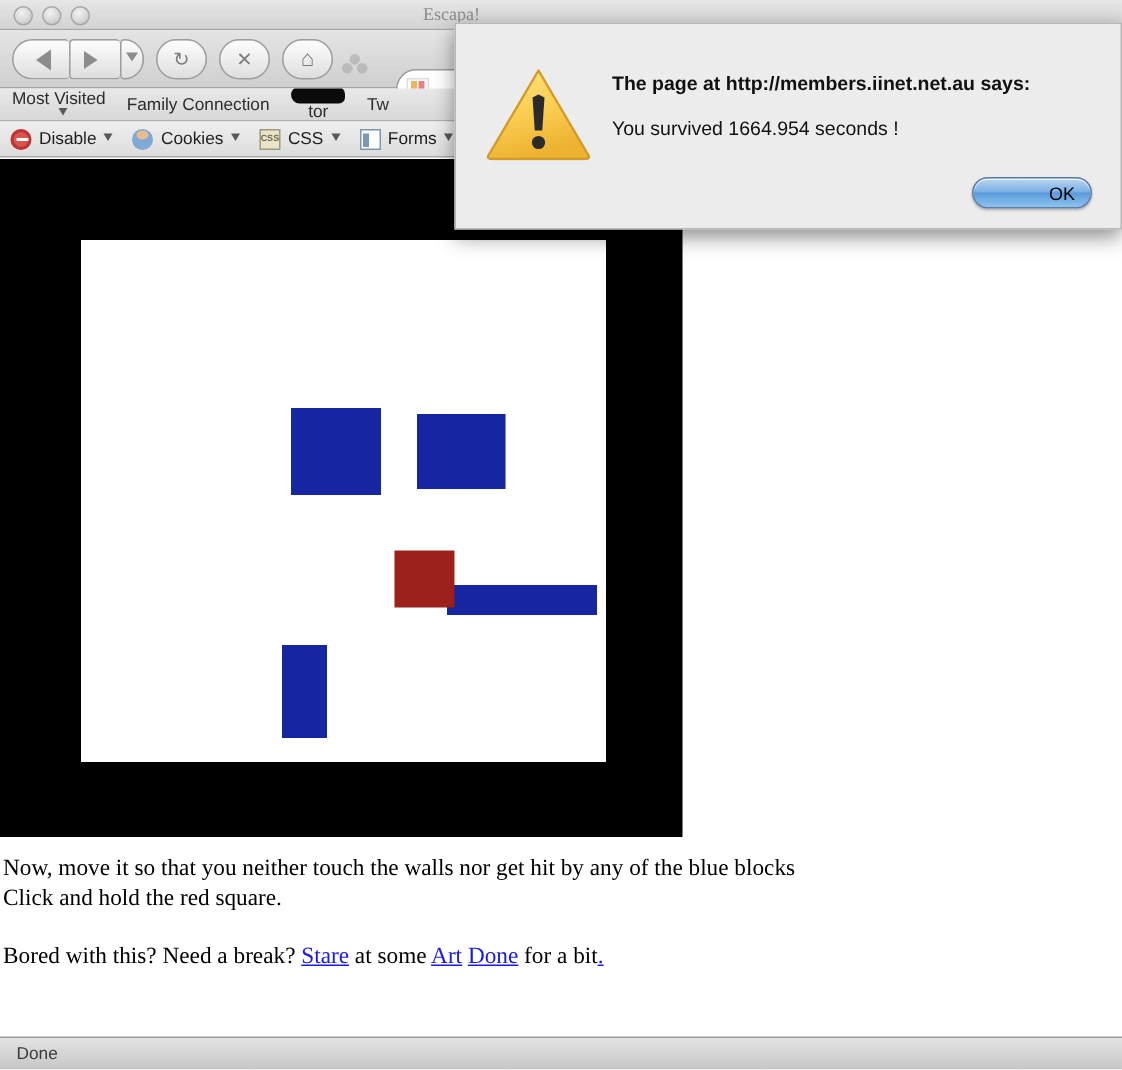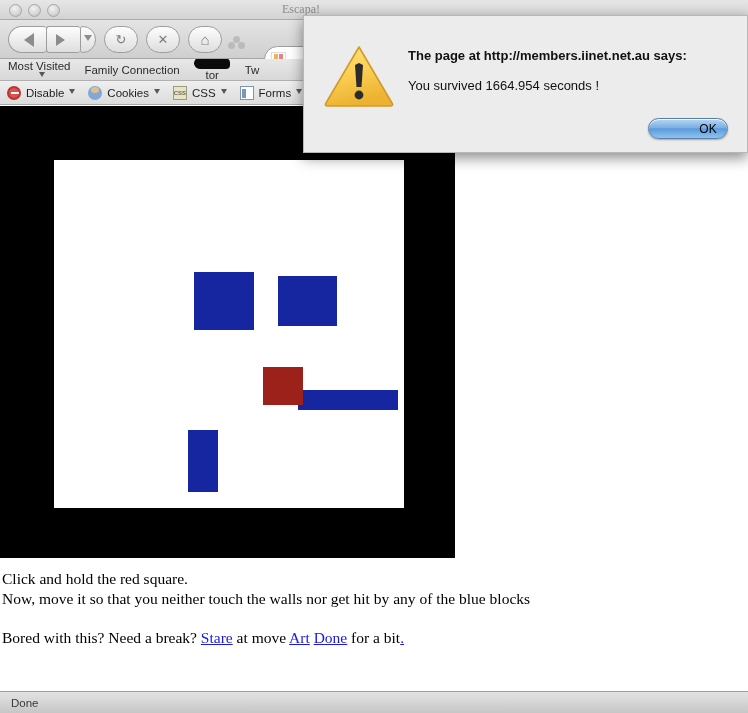--- a/index.html
+++ b/index.html
@@ -251,25 +251,25 @@
       <div id="blocks-layer">
           <div class="block" style="left: 194px; top: 166px; width: 60px; height: 58px; background: rgb(21, 38, 160);"></div>
           <div class="block" style="left: 278px; top: 170px; width: 59px; height: 50px; background: rgb(21, 38, 160);"></div>
           <div class="block" style="left: 298px; top: 284px; width: 100px; height: 20px; background: rgb(21, 38, 160);"></div>
           <div class="block" style="left: 188px; top: 324px; width: 30px; height: 62px; background: rgb(21, 38, 160);"></div>
           <div class="block" style="left: 263px; top: 261px; width: 40px; height: 38px; background: rgb(155, 33, 26);"></div>
         </div>
     </div>
 
     <div class="instructions">
+      <div>Now, move it so that you neither touch the walls nor get hit by any of the blue blocks</div>
       <div>Click and hold the red square.</div>
-      <div>Now, move it so that you neither touch the walls nor get hit by any of the blue blocks</div>
       <div class="gap"></div>
       <div>
-        <span>Bored with this? Need a break? </span><a href="#">Stare</a><span> at move </span><a href="#">Art</a><span> </span><a href="#">Done</a><span> for a bit</span><a href="#">.</a>
+        <span>Bored with this? Need a break? </span><a href="#">Stare</a><span> at some </span><a href="#">Art</a><span> </span><a href="#">Done</a><span> for a bit</span><a href="#">.</a>
       </div>
     </div>
   </div>
 
   <div class="statusbar">
     <span>Done</span>
   </div>
 
   <div class="dialog">
     <svg class="dlg-icon" viewBox="0 0 72 64">

